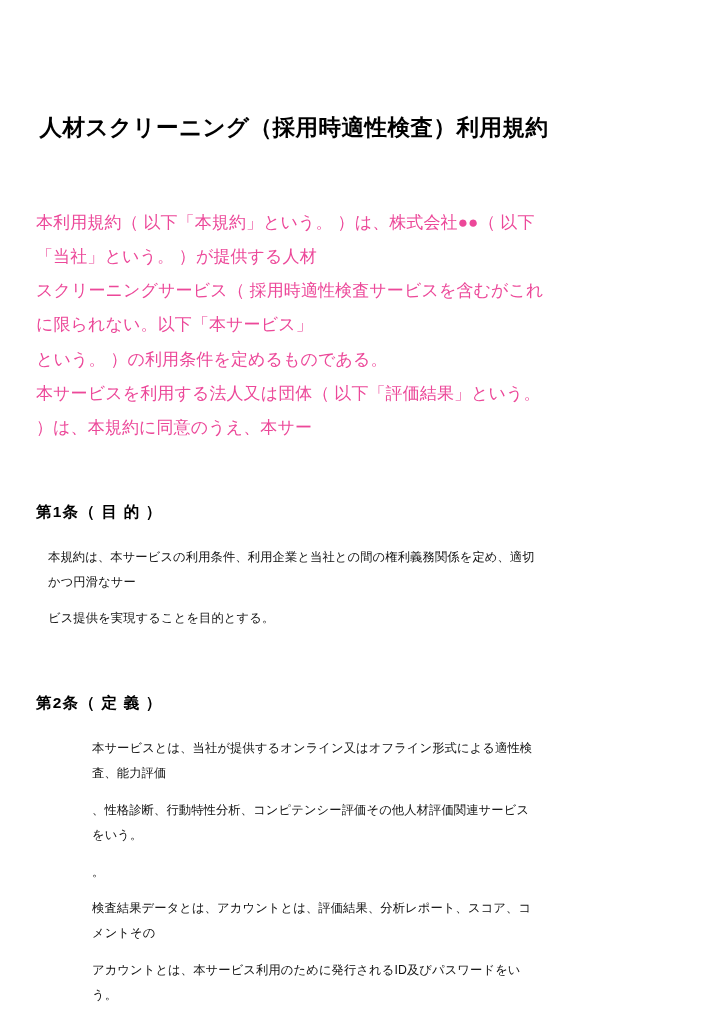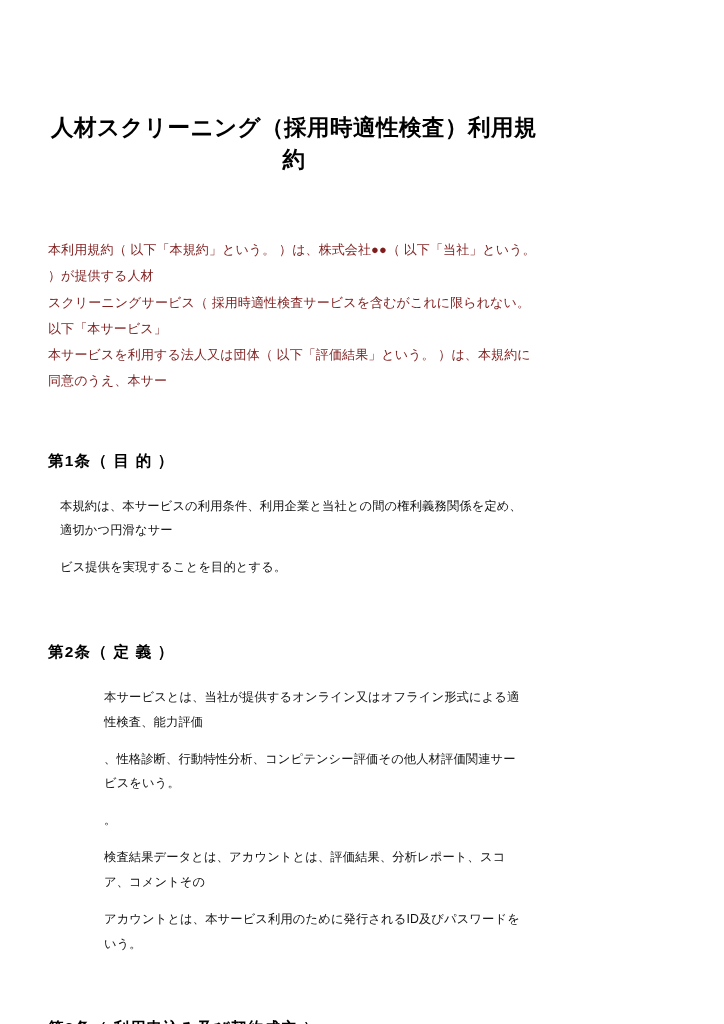--- a/index.html
+++ b/index.html
@@ -12,40 +12,40 @@
     height: 1024px;
     font-family: "Liberation Sans", "DejaVu Sans", sans-serif;
     color: #000000;
     -webkit-font-smoothing: antialiased;
   }
   .page {
     position: relative;
     width: 588px;
     height: 1024px;
     box-sizing: border-box;
-    padding: 0 48px;
+    padding: 0 36px;
     background: #ffffff;
     overflow: hidden;
   }
   .doc-title {
     margin: 0;
     padding-top: 112px;
     text-align: center;
     font-size: 22.5px;
     font-weight: bold;
     letter-spacing: 0.5px;
     color: #000;
     line-height: 1.4;
   }
   .intro {
     margin-top: 62px;
-    font-size: 13px;
+    font-size: 17px;
     line-height: 2.02;
     letter-spacing: 0.1px;
-    color: #7f1d1d;
+    color: #ec4899;
     text-align: left;
   }
   .intro p {
     margin: 0;
   }
   .section {
     margin-top: 56px;
   }
   .section-heading {
     margin: 0 0 22px 0;
@@ -72,20 +72,21 @@
 </head>
 <body>
 
 <div class="page">
 
   <h1 class="doc-title">人材スクリーニング（採用時適性検査）利用規約</h1>
 
   <div class="intro">
     <p>本利用規約（ 以下「本規約」という。 ）は、株式会社●●（ 以下「当社」という。 ）が提供する人材</p>
     <p>スクリーニングサービス（ 採用時適性検査サービスを含むがこれに限られない。以下「本サービス」</p>
+    <p>という。 ）の利用条件を定めるものである。</p>
     <p>本サービスを利用する法人又は団体（ 以下「評価結果」という。 ）は、本規約に同意のうえ、本サー</p>
   </div>
 
   <div class="section sec1">
     <h2 class="section-heading">第1条（ 目 的 ）</h2>
     <div class="section-body">
       <p>本規約は、本サービスの利用条件、利用企業と当社との間の権利義務関係を定め、適切かつ円滑なサー</p>
       <p>ビス提供を実現することを目的とする。</p>
     </div>
   </div>

